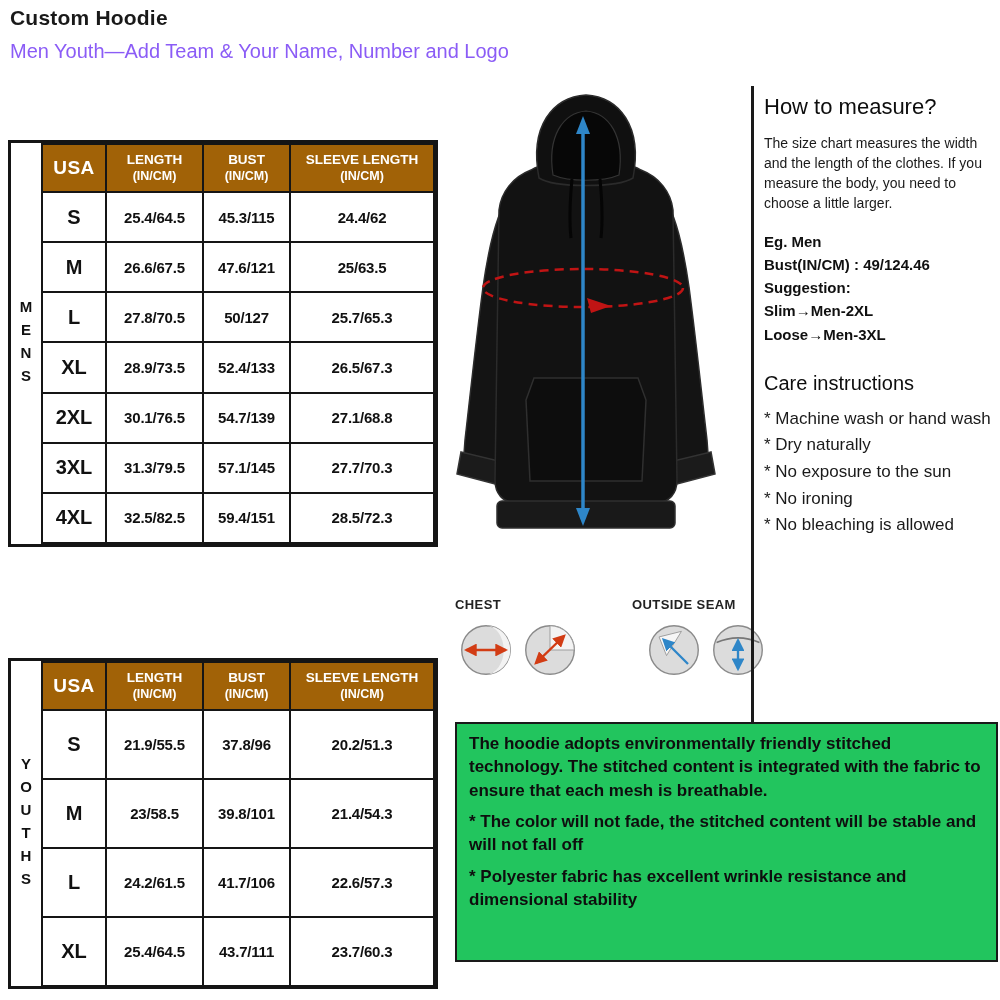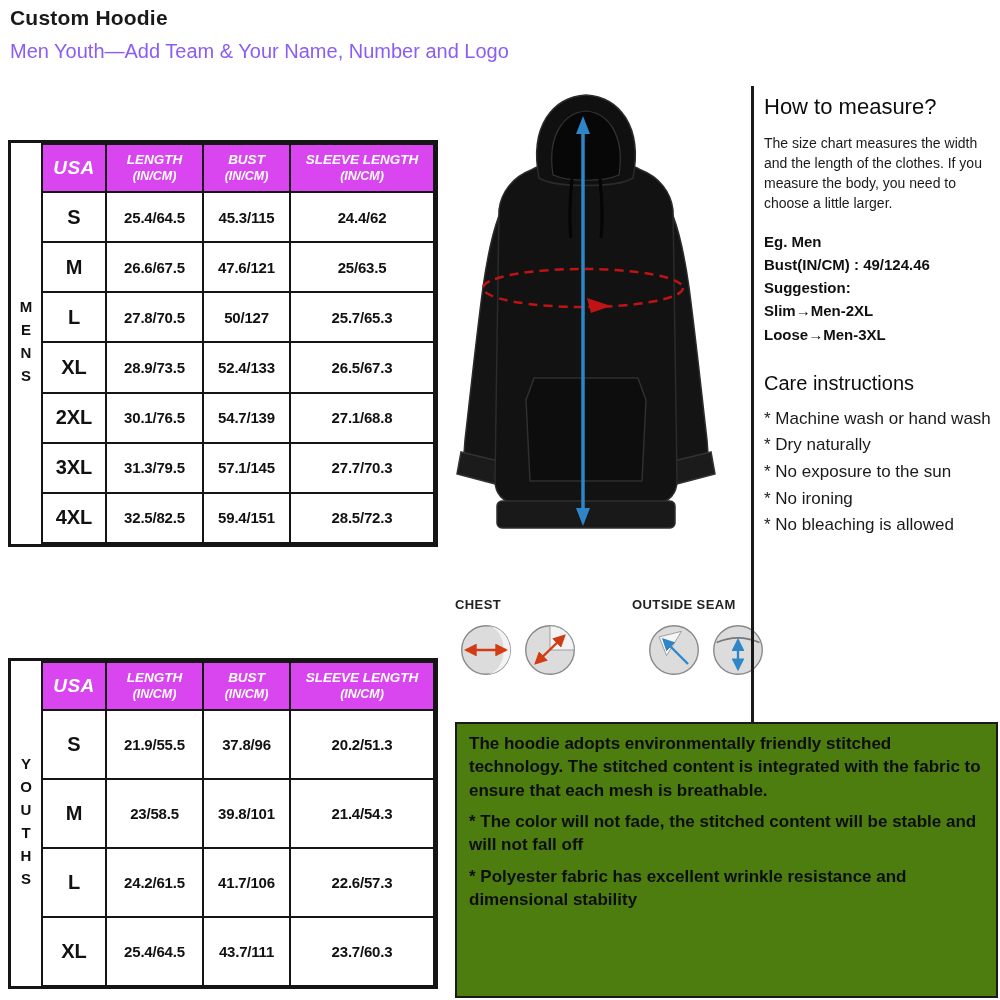--- a/index.html
+++ b/index.html
@@ -16,21 +16,21 @@
   .size-table { position:absolute; display:flex; border:3px solid #151515; background:#fff; }
   .size-table.mens { left:8px; top:140px; width:430px; height:407px; }
   .size-table.youth { left:8px; top:658px; width:430px; height:331px; }
   .group-label { width:30px; display:flex; align-items:center; justify-content:center; }
   .group-label span { writing-mode:vertical-lr; text-orientation:upright; font-weight:bold; font-size:15px; letter-spacing:6px; color:#111; }
   .size-table table { flex:1; border-collapse:collapse; width:100%; height:100%; table-layout:fixed; }
   .size-table th, .size-table td { border:2px solid #151515; text-align:center; vertical-align:middle; padding:0 2px; }
   .size-table thead tr { height:48px; }
   .size-table.mens tbody tr { height:50px; }
   .size-table.youth tbody tr { height:69px; }
-  .size-table thead th { background:#d946ef; color:#fff;font-style:italic; }
+  .size-table thead th { background:#a16207; color:#fff; }
   th.usa span { font-size:19px; font-weight:bold; letter-spacing:0.5px; }
   th .col-label { display:block; font-size:13.5px; font-weight:bold; line-height:1.25; }
   th .col-sub { display:block; font-size:12.5px; font-weight:bold; line-height:1.25; }
   td.size { font-size:20px; font-weight:bold; }
   td.val { font-size:15px; font-weight:bold; letter-spacing:-0.2px; }
 
   
   .hoodie-figure { position:absolute; left:425px; top:82px; width:322px; height:505px; }
   .hoodie-figure svg { width:100%; height:100%; display:block; }
 
@@ -48,21 +48,21 @@
   
   .measure-panel { position:absolute; left:764px; top:94px; width:230px; }
   .mp-heading { font-size:22px; color:#0d0d0d; }
   .mp-body { font-size:14px; line-height:1.42; margin-top:14px; color:#1a1a1a; }
   .mp-example { margin-top:16px; font-weight:bold; font-size:15px; line-height:1.55; color:#101010; }
   .mp-care-heading { margin-top:26px; font-size:20px; color:#0d0d0d; }
   .mp-care { margin-top:12px; font-size:17px; line-height:1.45; color:#1a1a1a; }
   .mp-care div { margin-bottom:2px; }
 
   
-  .desc-box { position:absolute; left:455px; top:722px; width:543px; height:276px; border:2px solid #1a1a1a; padding:8px 12px; background:#4d7c0f; }
+  .desc-box { position:absolute; left:455px; top:722px; width:543px; height:240px; border:2px solid #1a1a1a; padding:8px 12px; background:#22c55e; }
   .desc-box .intro { font-size:17px; font-weight:bold; line-height:1.38; color:#0e0e0e; }
   .desc-box .bullet { font-size:17px; font-weight:bold; line-height:1.35; color:#0e0e0e; margin-top:9px; }
 </style>
 </head>
 <body>
 
 <div class="page">
 
   <div class="header">
     <div class="title">Custom Hoodie</div>

